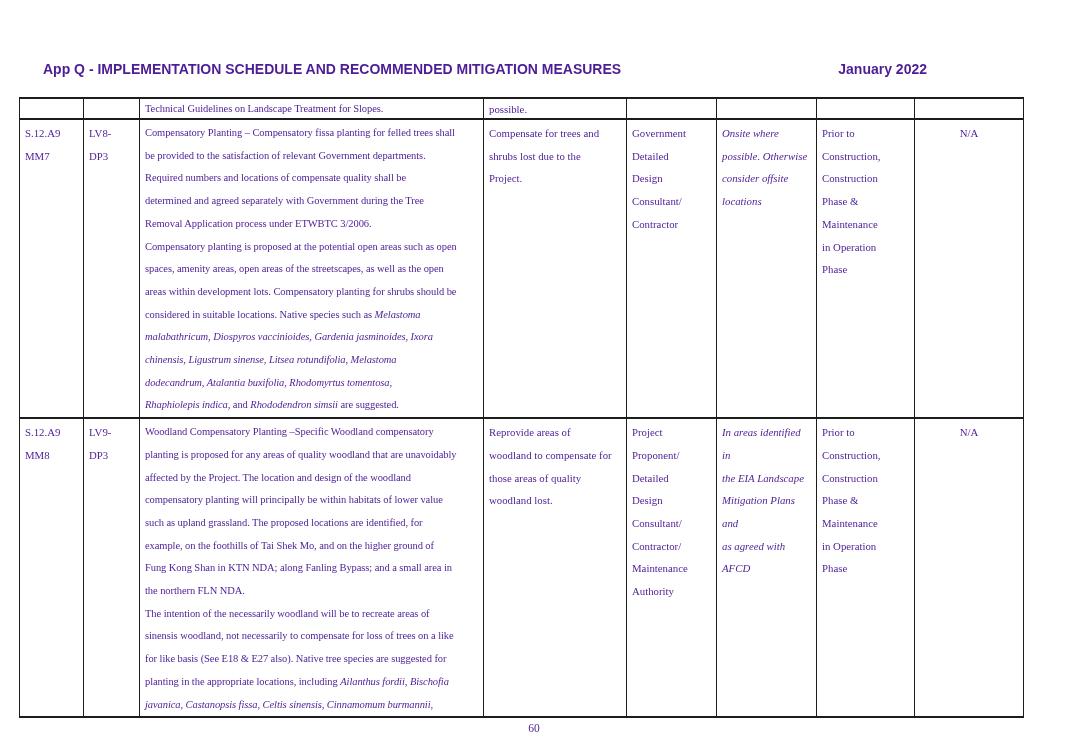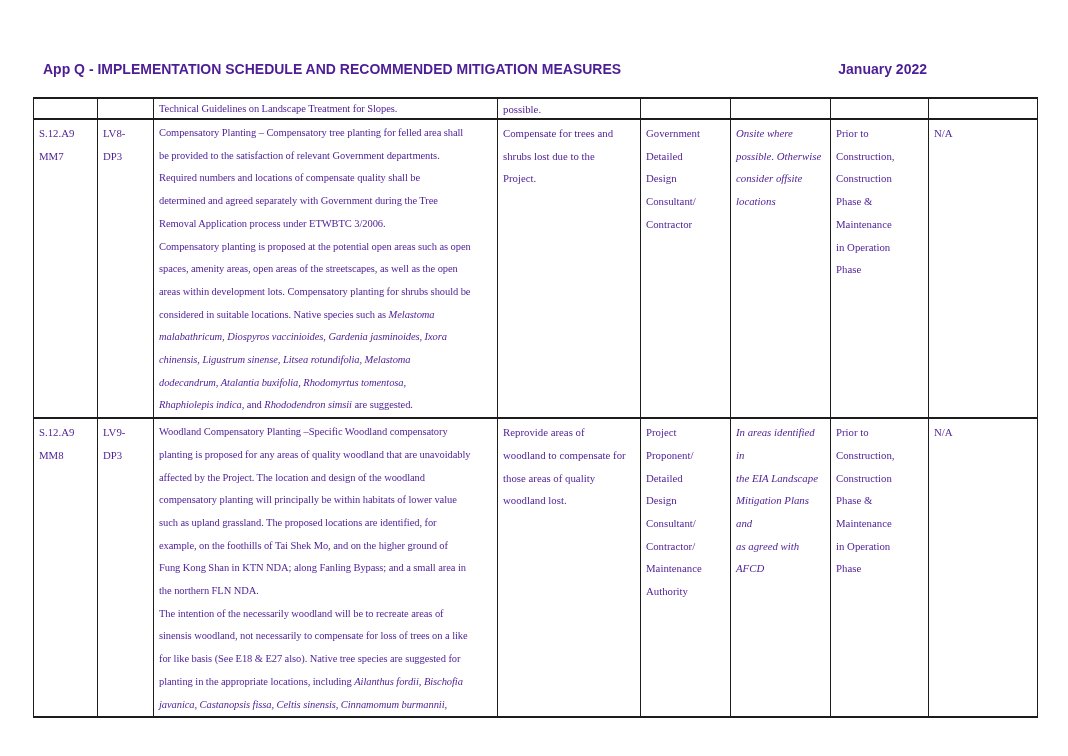--- a/index.html
+++ b/index.html
@@ -21,21 +21,21 @@
     display: flex;
     justify-content: space-between;
     align-items: baseline;
     font-family: "Liberation Sans", sans-serif;
     font-weight: bold;
     font-size: 14px;
     white-space: nowrap;
   }
   table.schedule {
     position: absolute;
-    left: 33px;
+    left: 19px;
     top: 61px;
     width: 1002px;
     table-layout: fixed;
     border-collapse: collapse;
   }
   col.c-ref      { width: 64px; }
   col.c-code     { width: 56px; }
   col.c-measure  { width: 344px; }
   col.c-objective{ width: 143px; }
   col.c-who      { width: 90px; }
@@ -50,21 +50,21 @@
     vertical-align: top;
     padding: 2px 5px 0 5px;
     overflow: hidden;
   }
   .line {
     line-height: 22.7px;
     font-size: 10.8px;
     white-space: nowrap;
   }
   td.col-measure .line { font-size: 10.5px; letter-spacing: -0.08px; }
-  td.col-status { text-align: left; }
+  td.col-status { text-align: center; }
   tr.r0 { height: 21px; }
   tr.r0 .line { line-height: 16px; }
   tr.r1 { height: 297px; }
   tr.r2 { height: 298px; }
   .it { font-style: italic; }
   .footer {
     position: absolute;
     top: 686px;
     left: 0;
     width: 1068px;
@@ -111,21 +111,21 @@
         <tr class="r1">
           <td class="col-ref">
             <div class="line"><span>S.12.A9</span></div>
             <div class="line"><span>MM7</span></div>
           </td>
           <td class="col-code">
             <div class="line"><span>LV8-</span></div>
             <div class="line"><span>DP3</span></div>
           </td>
           <td class="col-measure">
-            <div class="line"><span>Compensatory Planting – Compensatory tree planting for felled area shall</span></div>
+            <div class="line"><span>Compensatory Planting – Compensatory fissa planting for felled trees shall</span></div>
             <div class="line"><span>be provided to the satisfaction of relevant Government departments.</span></div>
             <div class="line"><span>Required numbers and locations of compensate quality shall be</span></div>
             <div class="line"><span>determined and agreed separately with Government during the Tree</span></div>
             <div class="line"><span>Removal Application process under ETWBTC 3/2006.</span></div>
             <div class="line"><span>Compensatory planting is proposed at the potential open areas such as open</span></div>
             <div class="line"><span>spaces, amenity areas, open areas of the streetscapes, as well as the open</span></div>
             <div class="line"><span>areas within development lots. Compensatory planting for shrubs should be</span></div>
             <div class="line"><span>considered in suitable locations. Native species such as </span><span class="it">Melastoma</span></div>
             <div class="line"><span class="it">malabathricum, Diospyros vaccinioides, Gardenia jasminoides, Ixora</span></div>
             <div class="line"><span class="it">chinensis, Ligustrum sinense, Litsea rotundifolia, Melastoma</span></div>
@@ -221,14 +221,17 @@
             <div class="line"><span>in Operation</span></div>
             <div class="line"><span>Phase</span></div>
           </td>
           <td class="col-status">
             <div class="line"><span>N/A</span></div>
           </td>
         </tr>
       </tbody>
   </table>
 
+  <div class="footer">
+    <span>60</span>
+  </div>
 
 </div>
 
 </body></html>

